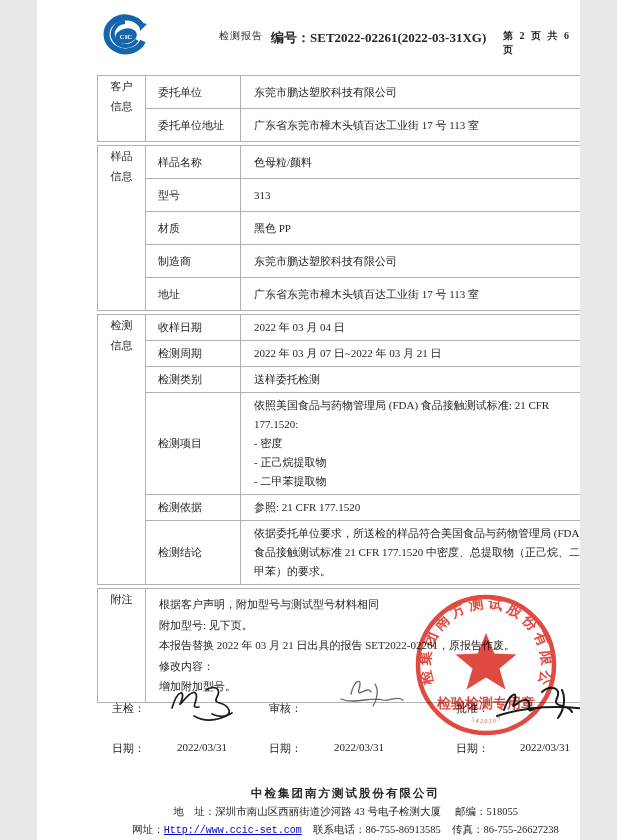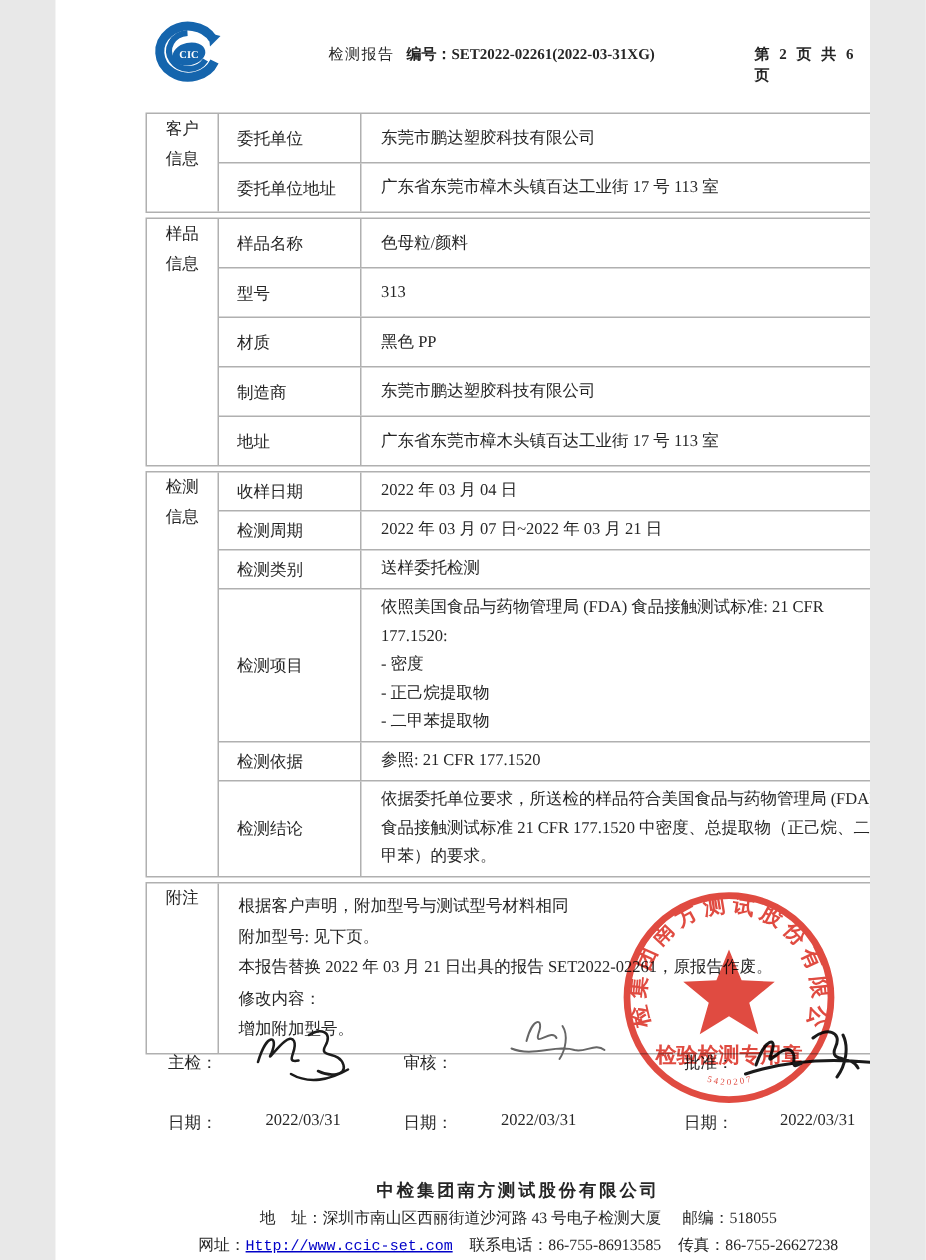--- a/index.html
+++ b/index.html
@@ -5,21 +5,21 @@
   html,body{margin:0;padding:0;background:#e8e8e8;}
   .page{
     position:relative;width:543px;height:840px;background:#ffffff;
     margin:0 auto;overflow:hidden;
     font-family:"Liberation Serif","DejaVu Serif",serif;
     color:#262626;font-size:11px;
   }
   
   .hdr-logo{position:absolute;left:64px;top:13px;width:50px;height:46px;}
   .hdr-title{position:absolute;left:146px;top:29px;font-size:10px;font-weight:normal;letter-spacing:1px;margin-left:36px;}
-  .hdr-no{position:absolute;left:234px;top:29px;font-size:10px;font-weight:bold;}
+  .hdr-no{position:absolute;left:234px;top:29px;font-size:13px;font-weight:bold;}
   .hdr-page{position:absolute;left:466px;top:29px;font-size:10px;font-weight:bold;letter-spacing:2px;}
   
   .tables{position:absolute;left:60px;top:75px;width:498px;}
   .section{display:flex;border:1px solid #b0b0b0;margin-bottom:3px;background:#fff;}
   .group-cell{width:47px;border-right:1px solid #b0b0b0;display:flex;justify-content:center;flex-shrink:0;}
   .group-cell span{display:block;width:2.1em;text-align:center;line-height:20px;}
   .rows{flex:1;display:flex;flex-direction:column;}
   .row{display:flex;border-bottom:1px solid #b0b0b0;}
   .row:last-child{border-bottom:none;}
   .label-cell{width:95px;flex-shrink:0;border-right:1px solid #b0b0b0;display:flex;align-items:center;padding:0 4px 0 12px;box-sizing:border-box;font-family:Liberation Mono, monospace;}

